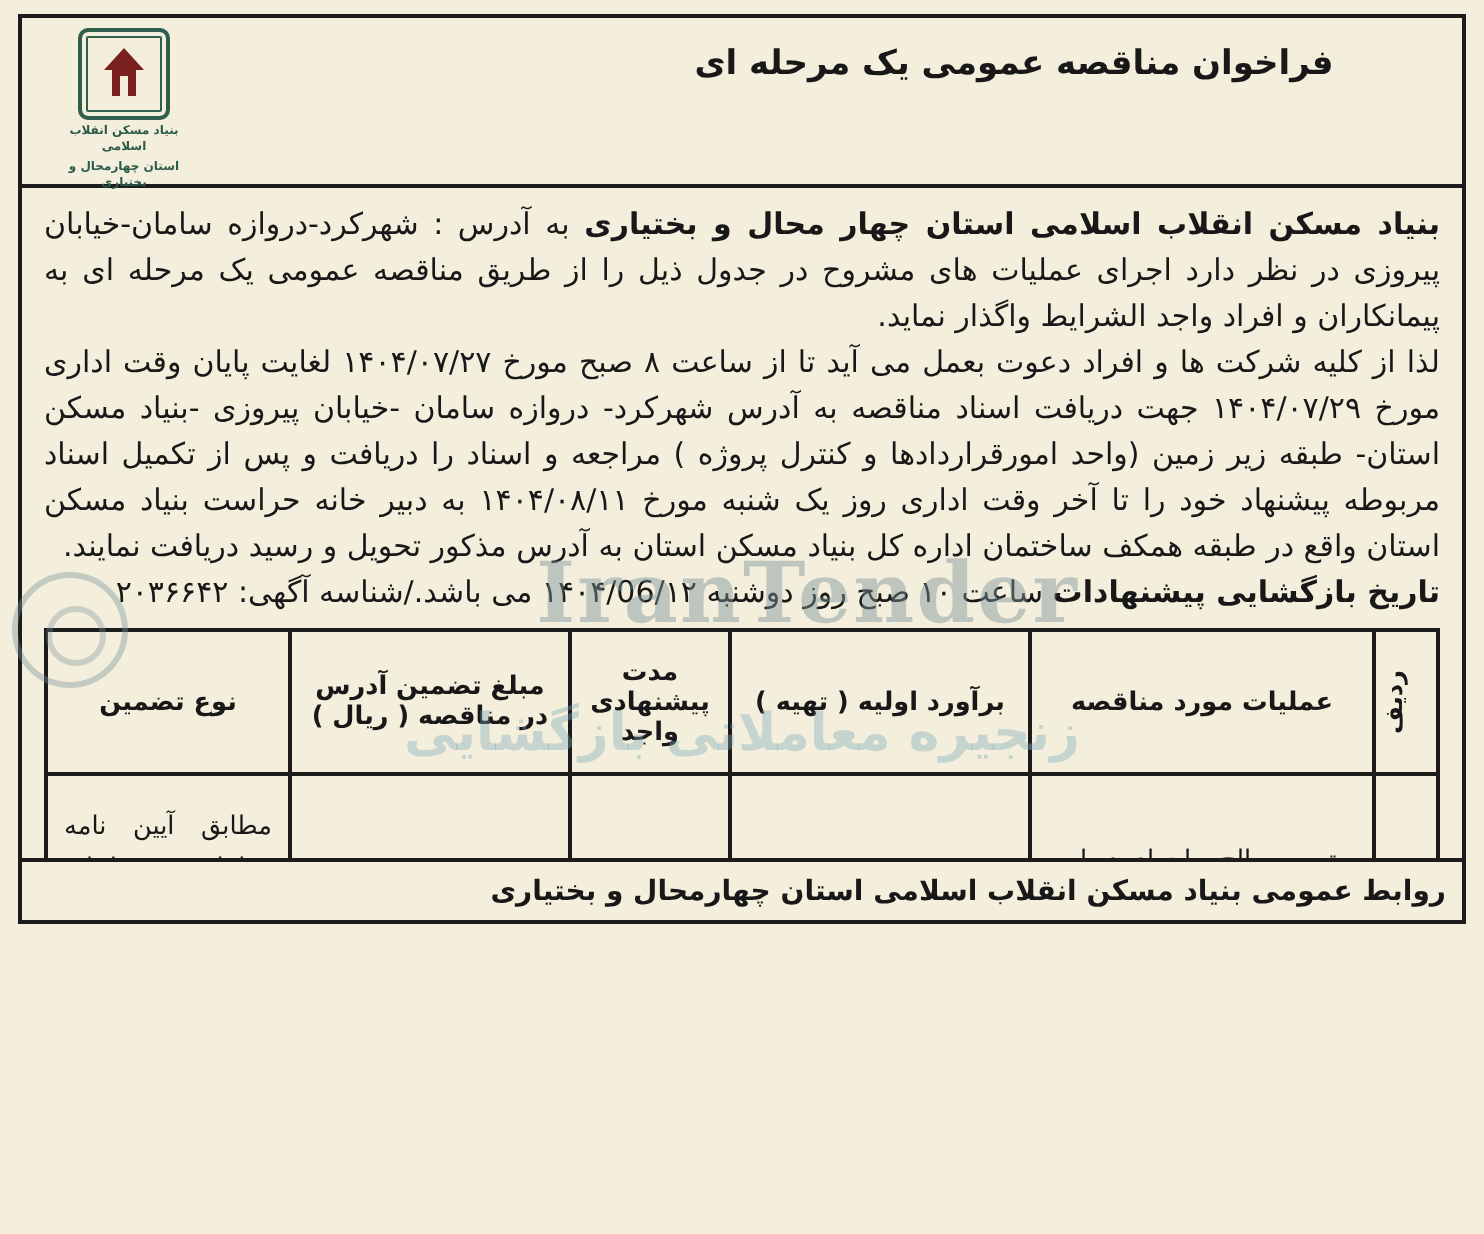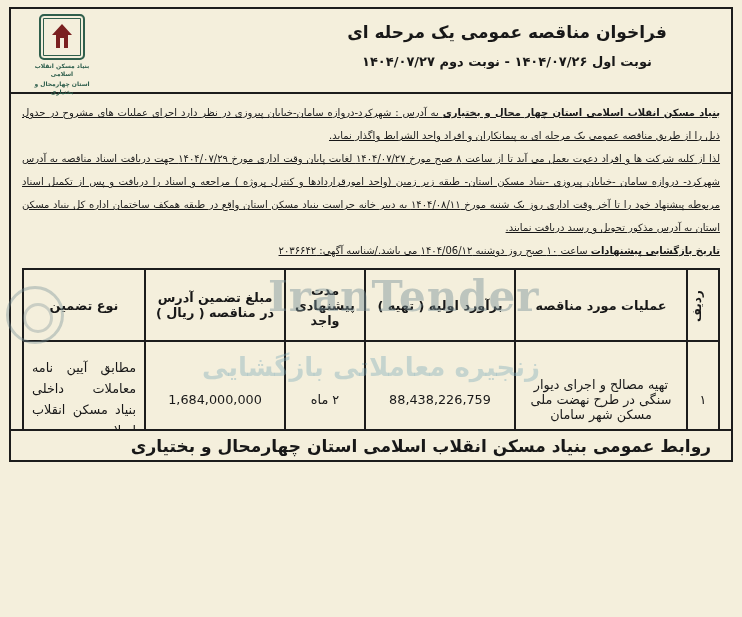--- a/index.html
+++ b/index.html
@@ -27,41 +27,40 @@
     display:flex; align-items:center; justify-content:center;
   }
   .stamp svg { width:24px; height:28px; }
   .logo-caption { font-size:6px; color:#2c5d4b; margin-top:2px; line-height:1.35; font-weight:bold; }
   .title-wrap { position:absolute; right:24px; top:13px; width:400px; text-align:center; }
   .title { font-size:17px; font-weight:bold; letter-spacing:0.2px; }
   .dates { font-size:13px; font-weight:bold; margin-top:12px; }
   
   .body-text {
     padding:7px 11px 2px 11px;
-    font-size:10px; line-height:23px;
+    font-size:15px; line-height:23px;
     text-align:justify;
-    text-decoration:underline;
   }
   .body-text p { margin:0; }
   .lead { font-weight:bold; }
   
   table { border-collapse:collapse; margin:4px 11px 0 11px; width:calc(100% - 22px); table-layout:fixed; }
   th,td { border:2px solid #1c1c1c; text-align:center; vertical-align:middle; font-size:12.8px; padding:3px 5px; }
   th { font-weight:bold; height:72px; }
   tr.data-row td { height:116px; }
   .vert { display:inline-block; transform:rotate(-90deg); white-space:nowrap; font-size:12px; }
   td.justify-cell { text-align:justify; line-height:21px; padding:0 8px; }
   
   .footer {
     position:absolute; left:0; right:0; bottom:0; height:31px;
     border-top:2px solid #1c1c1c;
     display:flex; align-items:center;
     background:#f4efdc;
   }
-  .footer-text { font-weight:bold; font-size:17px; padding-right:20px;text-align:right; }
+  .footer-text { font-weight:bold; font-size:14px; padding-right:8px;text-align:right; }
   
   .wm { position:absolute; pointer-events:none; z-index:6; }
   .wm-latin {
     left:268px; top:272px;
     direction:ltr;
     font-family:"DejaVu Serif",serif;
     font-size:42px; font-weight:bold;
     color:rgba(122,147,153,0.45);
     letter-spacing:1px;
   }
@@ -91,21 +90,20 @@
       <div class="stamp">
         <svg viewBox="0 0 24 28">
           <path d="M12 1 L22 12 L18 12 L18 25 L14 25 L14 15 L10 15 L10 25 L6 25 L6 12 L2 12 Z" fill="#7a2020"></path>
         </svg>
       </div>
       <div class="logo-caption">بنیاد مسکن انقلاب اسلامی</div>
       <div class="logo-caption">استان چهارمحال و بختیاری</div>
     </div>
     <div class="title-wrap">
       <div class="title">فراخوان مناقصه عمومی یک مرحله ای</div>
-      <div class="dates">نوبت اول ۱۴۰۴/۰۷/۲۶ - نوبت دوم ۱۴۰۴/۰۷/۲۷</div>
     </div>
   </div>
 
   <div class="body-text">
     <p><span class="lead">بنیاد مسکن انقلاب اسلامی استان چهار محال و بختیاری</span><span> به آدرس : شهرکرد-دروازه سامان-خیابان پیروزی در نظر دارد اجرای عملیات های مشروح در جدول ذیل را از طریق مناقصه عمومی یک مرحله ای به پیمانکاران و افراد واجد الشرایط واگذار نماید.</span></p>
     <p>لذا از کلیه شرکت ها و افراد دعوت بعمل می آید تا از ساعت ۸ صبح مورخ ۱۴۰۴/۰۷/۲۷ لغایت پایان وقت اداری مورخ ۱۴۰۴/۰۷/۲۹ جهت دریافت اسناد مناقصه به آدرس شهرکرد- دروازه سامان -خیابان پیروزی -بنیاد مسکن استان- طبقه زیر زمین (واحد امورقراردادها و کنترل پروژه ) مراجعه و اسناد را دریافت و پس از تکمیل اسناد مربوطه پیشنهاد خود را تا آخر وقت اداری روز یک شنبه مورخ ۱۴۰۴/۰۸/۱۱ به دبیر خانه حراست بنیاد مسکن استان واقع در طبقه همکف ساختمان اداره کل بنیاد مسکن استان به آدرس مذکور تحویل و رسید دریافت نمایند.</p>
     <p><span class="lead">تاریخ بازگشایی پیشنهادات</span><span> ساعت ۱۰ صبح روز دوشنبه ۱۴۰۴/06/۱۲ می باشد./شناسه آگهی: ۲۰۳۶۶۴۲</span></p>
   </div>
 
   <table>

